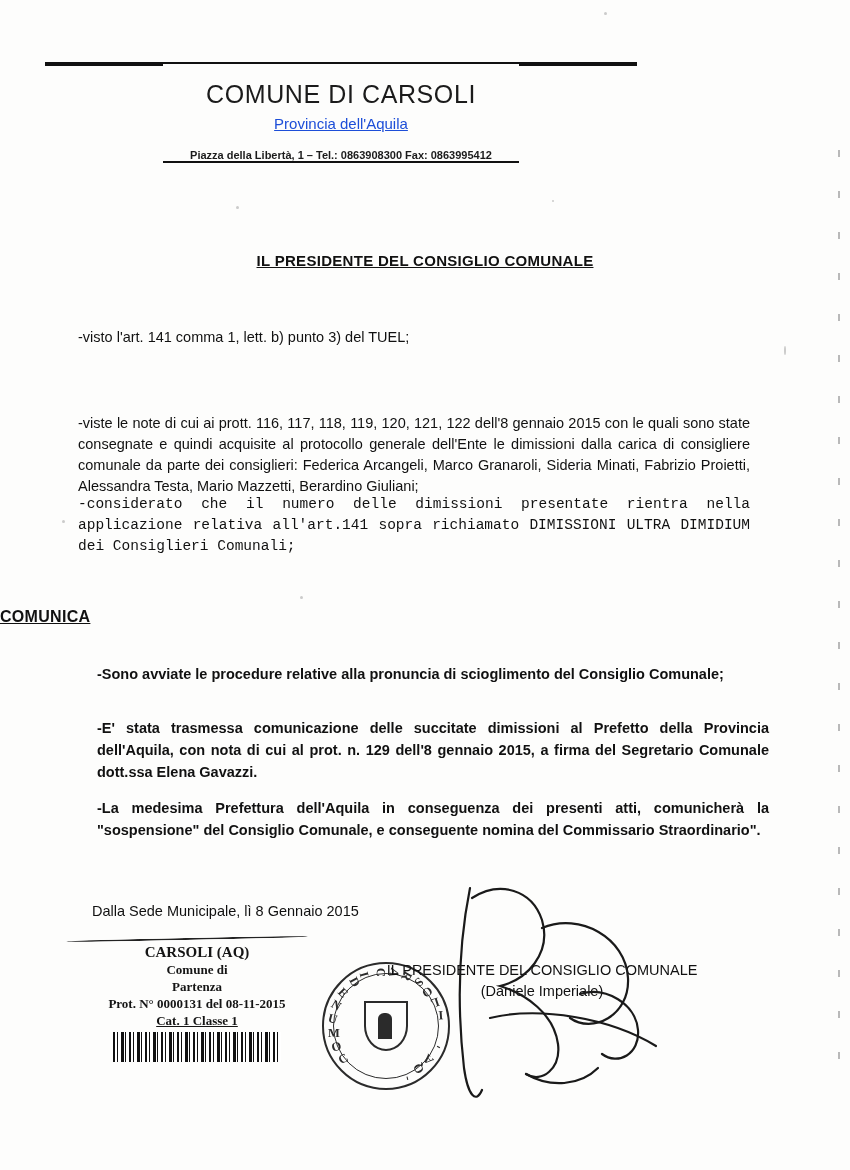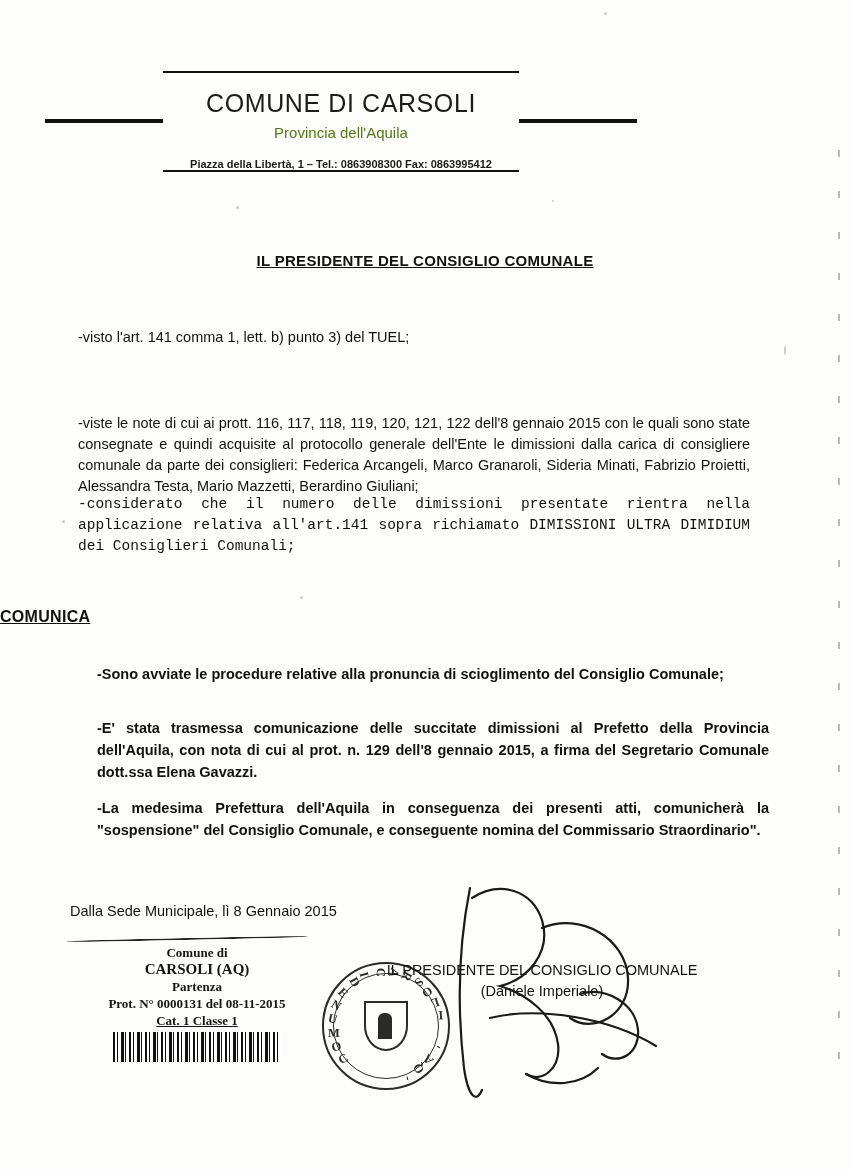--- a/index.html
+++ b/index.html
@@ -41,21 +41,21 @@
   }
 
   
   .letterhead {
     position: absolute;
     left: 45px;
     top: 62px;
     width: 592px;
     height: 118px;
     display: flex;
-    align-items: center;
+    align-items: flex-start;
     border-radius: 10px;
   }
   .crest-box, .photo-box {
     width: 118px;
     border: 2px solid #111;
     box-sizing: border-box;
     position: relative;
     overflow: hidden;
     background: #fff;
   }
@@ -69,21 +69,22 @@
     padding-top: 16px;
   }
   .title-box .l1 {
     font-size: 25px;
     letter-spacing: .6px;
     color: #1b1b1b;
   }
   .title-box .l2 {
     font-size: 15px;
     margin-top: 6px;
-    color: #4d7c0f;
+    color: #1d4ed8;
+    text-decoration: underline;
   }
   .title-box .l3 {
     font-size: 11px;
     font-weight: bold;
     margin-top: 17px;
     color: #1b1b1b;
   }
   
   .crest {
     position: absolute;
@@ -193,21 +194,21 @@
     line-height: 22px;
     font-weight: bold;
     text-align: justify;
     margin-left: 19px;
   }
   .b1 { top: 663px; }
   .b2 { top: 717px; }
   .b3 { top: 797px; }
   .dateline {
     position: absolute;
-    left: 70px;
+    left: 92px;
     top: 903px;
     font-size: 14.5px;
   }
 
   
   .proto {
     position: absolute;
     left: 66px;
     top: 944px;
     width: 262px;
@@ -356,22 +357,22 @@
   <div class="comunica">COMUNICA</div>
 
   <div class="bold-para b1">-Sono avviate le procedure relative alla pronuncia di scioglimento del Consiglio Comunale;</div>
   <div class="bold-para b2">-E' stata trasmessa comunicazione delle succitate dimissioni al Prefetto della Provincia dell'Aquila, con nota di cui al prot. n. 129 dell'8 gennaio 2015, a firma del Segretario Comunale dott.ssa Elena Gavazzi.</div>
   <div class="bold-para b3">-La medesima Prefettura dell'Aquila in conseguenza dei presenti atti, comunicherà la "sospensione" del Consiglio Comunale, e conseguente nomina del Commissario Straordinario".</div>
 
   <div class="dateline">Dalla Sede Municipale, lì 8 Gennaio 2015</div>
 
   <div class="proto">
     <div class="rule"></div>
+    <div class="l big">CARSOLI (AQ)</div>
     <div class="l">Comune di</div>
-    <div class="l big">CARSOLI (AQ)</div>
     <div class="l">Partenza</div>
     <div class="l">Prot. N° 0000131  del 08-11-2015</div>
     <div class="l small">Cat. 1 Classe 1</div>
     <div class="barcode"></div>
   </div>
 
   <div class="round-stamp">
     <div class="ring"></div>
     <div class="ring2"></div>
     <div class="mini-crest"></div>

